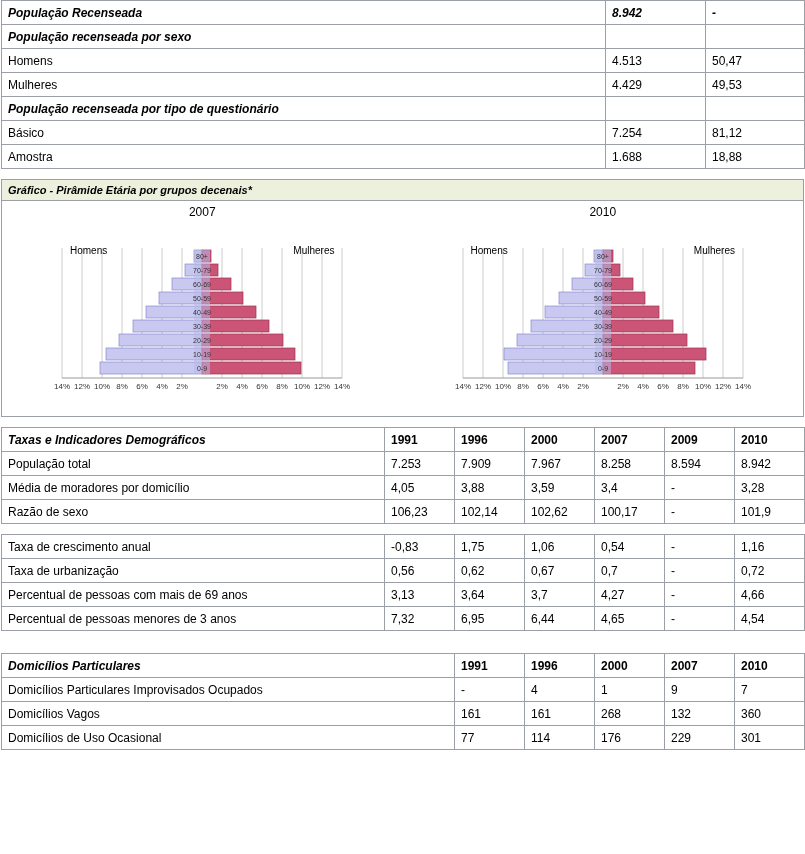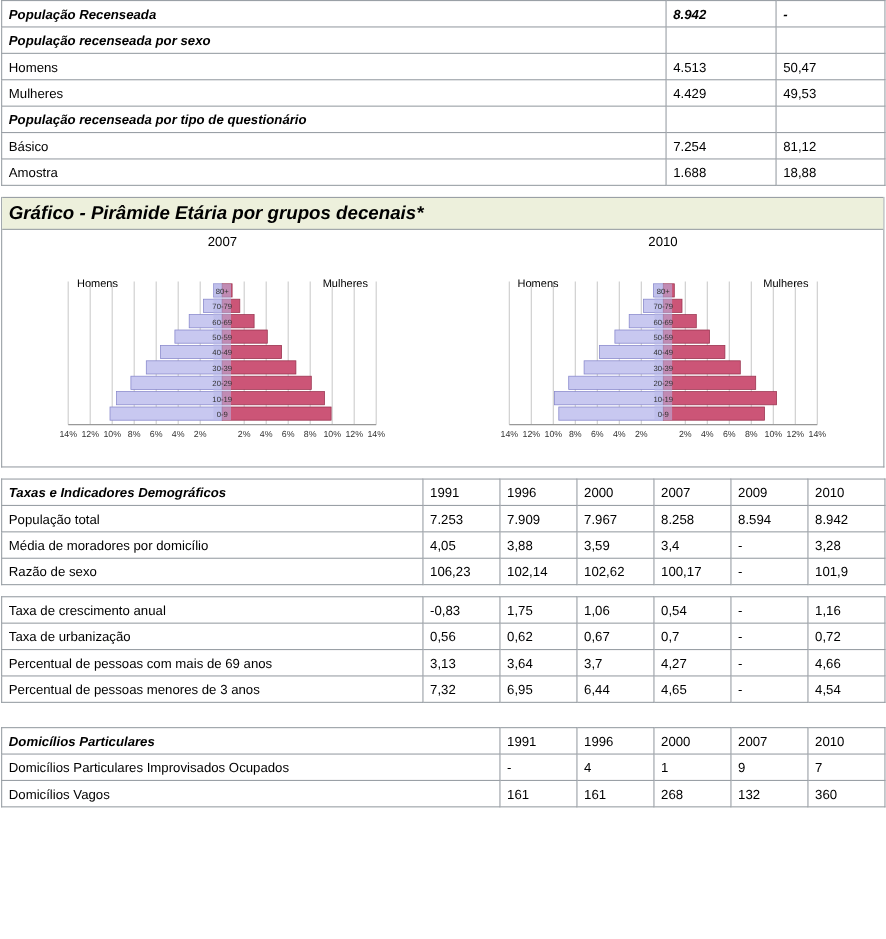--- a/index.html
+++ b/index.html
@@ -41,21 +41,21 @@
     font-style: italic;
     font-weight: bold;
   }
   td.headerplain {
     background: #edf0dc;
     font-style: italic;
     font-weight: bold;
   }
   td.colhead {
     background: #edf0dc;
-    font-weight: normal;
+    font-weight: bold;
     font-style: normal;
   }
   .spacer {
     height: 10px;
     width: 803px;
   }
   .spacer-lg {
     height: 22px;
     width: 803px;
   }
@@ -67,21 +67,21 @@
     border-top: none;
     background: #ffffff;
   }
   .chart-title {
     background: #edf0dc;
     border-bottom: 1px solid #9aa0a6;
     border-top: 1px solid #9aa0a6;
     font-style: italic;
     font-weight: bold;
     padding: 4px 6px;
-    font-size: 17px;
+    font-size: 11px;
   }
   .charts-row {
     display: flex;
     flex-direction: row;
     height: 215px;
   }
   .chart-half {
     flex: 1 1 50%;
     position: relative;
   }
@@ -467,16 +467,24 @@
         <td>7</td>
       </tr>
       <tr>
         <td>Domicílios Vagos</td>
         <td>161</td>
         <td>161</td>
         <td>268</td>
         <td>132</td>
         <td>360</td>
       </tr>
+      <tr>
+        <td>Domicílios de Uso Ocasional</td>
+        <td>77</td>
+        <td>114</td>
+        <td>176</td>
+        <td>229</td>
+        <td>301</td>
+      </tr>
     </tbody>
   </table>
 
 </div>
 
 </body></html>

